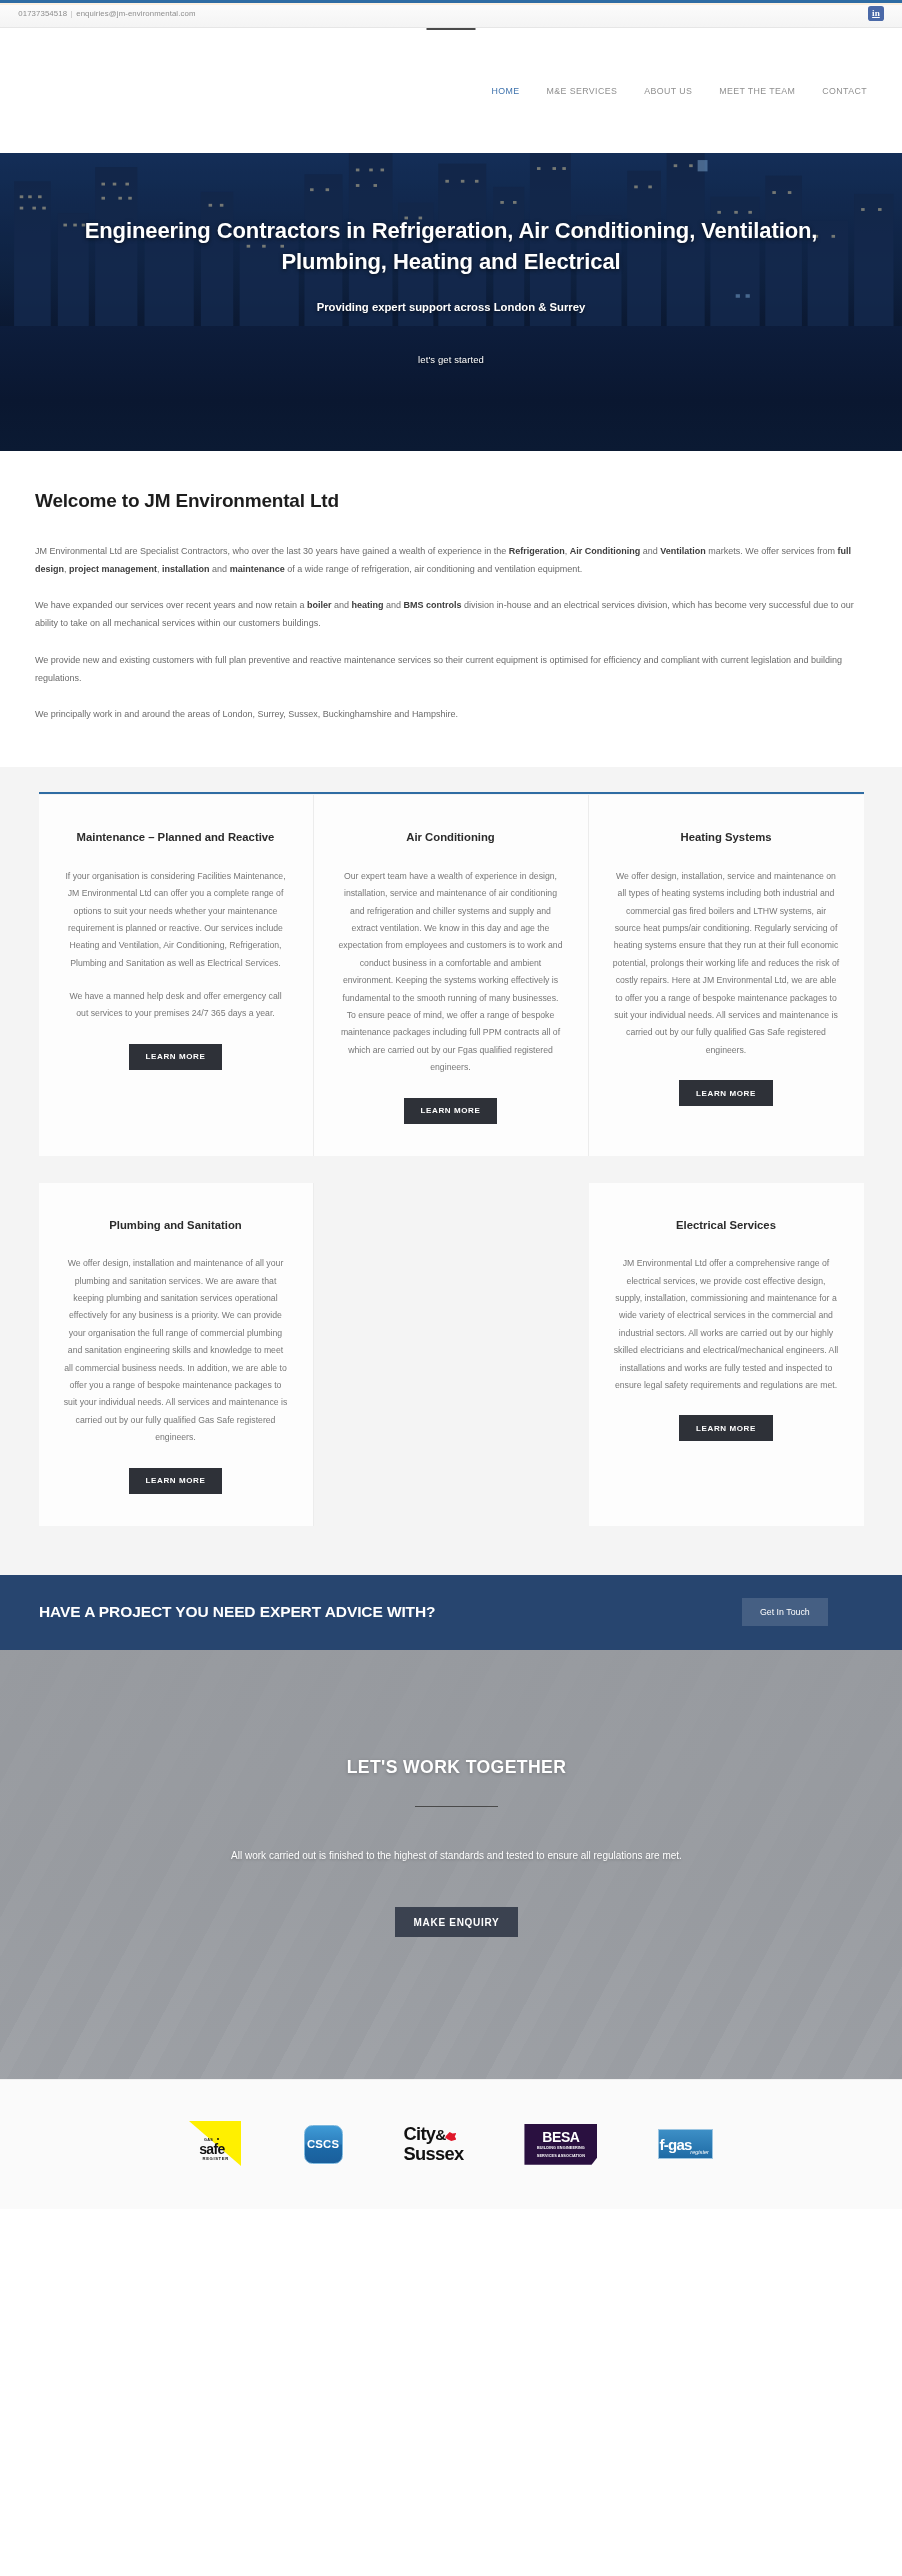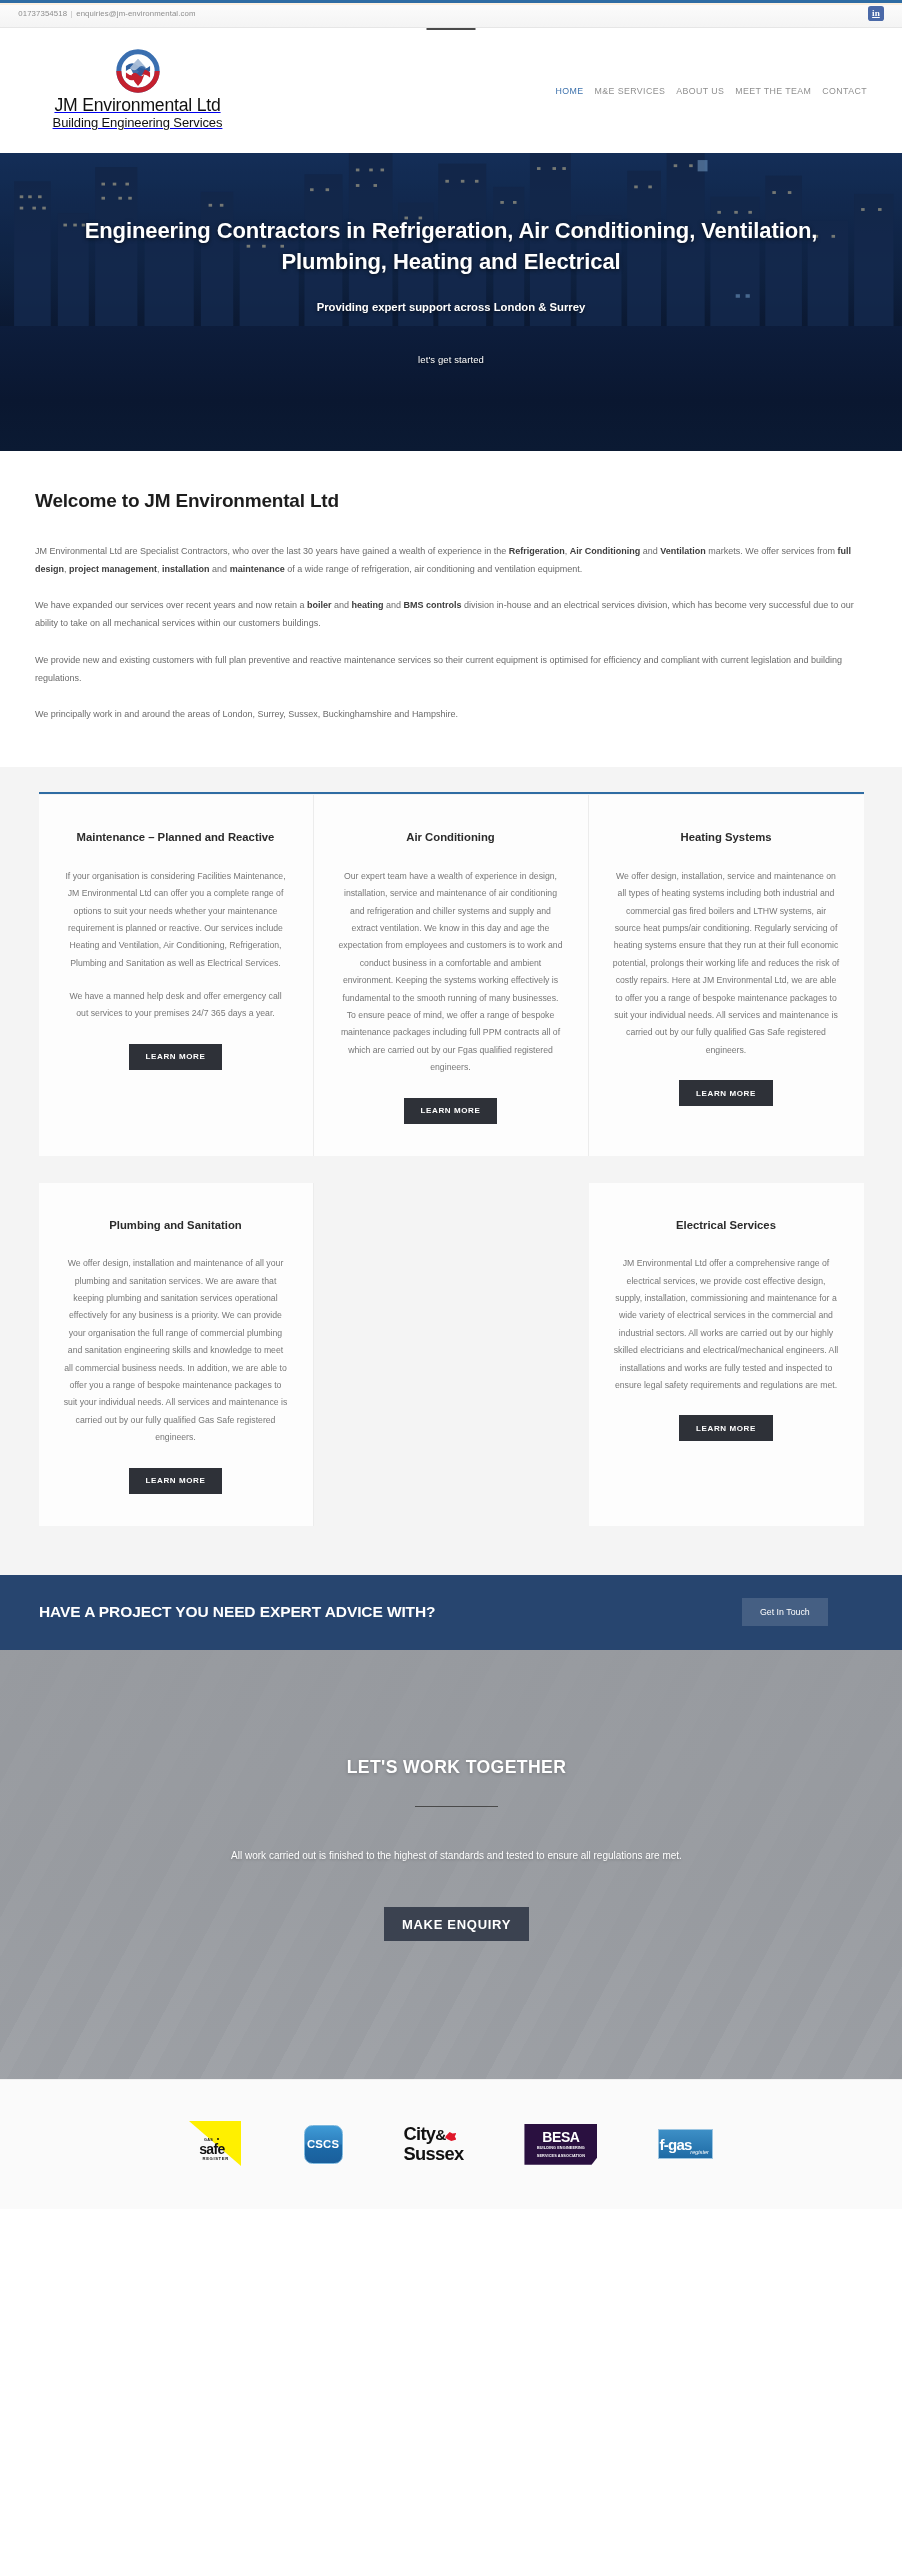--- a/index.html
+++ b/index.html
@@ -61,21 +61,21 @@
     width: 49px; height: 2.1px; background: #4a4a4a;
   }
   .brand { display: flex; flex-direction: column; align-items: center; width: 219px; }
   .logo-mark {
     width: 44px; height: 44px; position: relative; margin-bottom: 2.8px;
   }
   .nav {
     margin-left: auto;
     display: flex;
     align-items: center;
-    gap: 11px;
+    gap: 27px;
     padding-right: 7px;
   }
   .nav-item {
     font-size: 8.8px;
     letter-spacing: 0.4px;
     color: #8f8f8f;
     text-decoration: none;
     white-space: nowrap;
   }
   .nav-item.active { color: #3f73ad; }
@@ -276,21 +276,21 @@
     line-height: 2.1;
     max-width: 451px;
     margin: 39px auto 0 auto;
     text-shadow: 0 0.7px 2.8px rgba(0,0,0,.25);
   }
   .btn-enquiry {
     display: inline-block;
     margin-top: 41px;
     background: #3b4250;
     color: #fff;
-    font-size: 13px;
+    font-size: 10px;
     font-weight: bold;
     letter-spacing: 0.7px;
     padding: 9.2px 18.3px;
     text-decoration: none;
   }
 
   
   .footer-logos {
     background: #fafafa;
     height: 130px;
@@ -383,37 +383,20 @@
   <div class="topbar-accent2"></div>
   <div class="topbar-contact">
     <a href="#">01737354518</a><span class="topbar-sep">|</span><a href="#">enquiries@jm-environmental.com</a>
   </div>
   <div class="topbar-social">
     <a href="#" class="li-icon">in</a>
   </div>
 </div>
 
 <div class="header">
-  <a href="#" class="brand">
-    <span class="logo-mark">
-      <svg width="44" height="44" viewBox="0 0 62 62">
-        <circle cx="31" cy="31" r="27" fill="none" stroke="#3a6fb0" stroke-width="7"></circle>
-        <path d="M4 31 A27 27 0 0 0 58 31" fill="none" stroke="#c4202e" stroke-width="7"></path>
-        <path d="M12 31 L31 10 L50 31 Z" fill="#ffffff"></path>
-        <path d="M14 31 Q23 23 31 31 Q39 39 48 31 L48 24 Q39 32 31 24 Q23 16 14 24 Z" fill="#2e5f9e"></path>
-        <path d="M14 33 Q23 41 31 33 Q39 25 48 33 L48 40 Q39 32 31 40 Q23 48 14 40 Z" fill="#c4202e"></path>
-        <path d="M31 12 L45 30 L31 52 L17 30 Z" fill="none"></path>
-        <path d="M20 26 L31 14 L42 26 L31 48 Z" fill="#2e5f9e" opacity=".9"></path>
-        <path d="M20 27 Q26 33 31 27 Q36 21 42 27 L42 26 L31 14 L20 26 Z" fill="#ffffff" opacity=".55"></path>
-        <path d="M22 36 Q27 31 31 36 Q35 41 40 36 L36 46 L31 52 L26 46 Z" fill="#c4202e"></path>
-      </svg>
-    </span>
-    <span class="brand-name">JM Environmental Ltd</span>
-    <span class="brand-tag">Building Engineering Services</span>
-  </a>
   <nav class="nav">
     <a href="#" class="nav-item active">HOME</a>
     <a href="#" class="nav-item">M&amp;E SERVICES</a>
     <a href="#" class="nav-item">ABOUT US</a>
     <a href="#" class="nav-item">MEET THE TEAM</a>
     <a href="#" class="nav-item">CONTACT</a>
   </nav>
 </div>
 
 <section class="hero">

